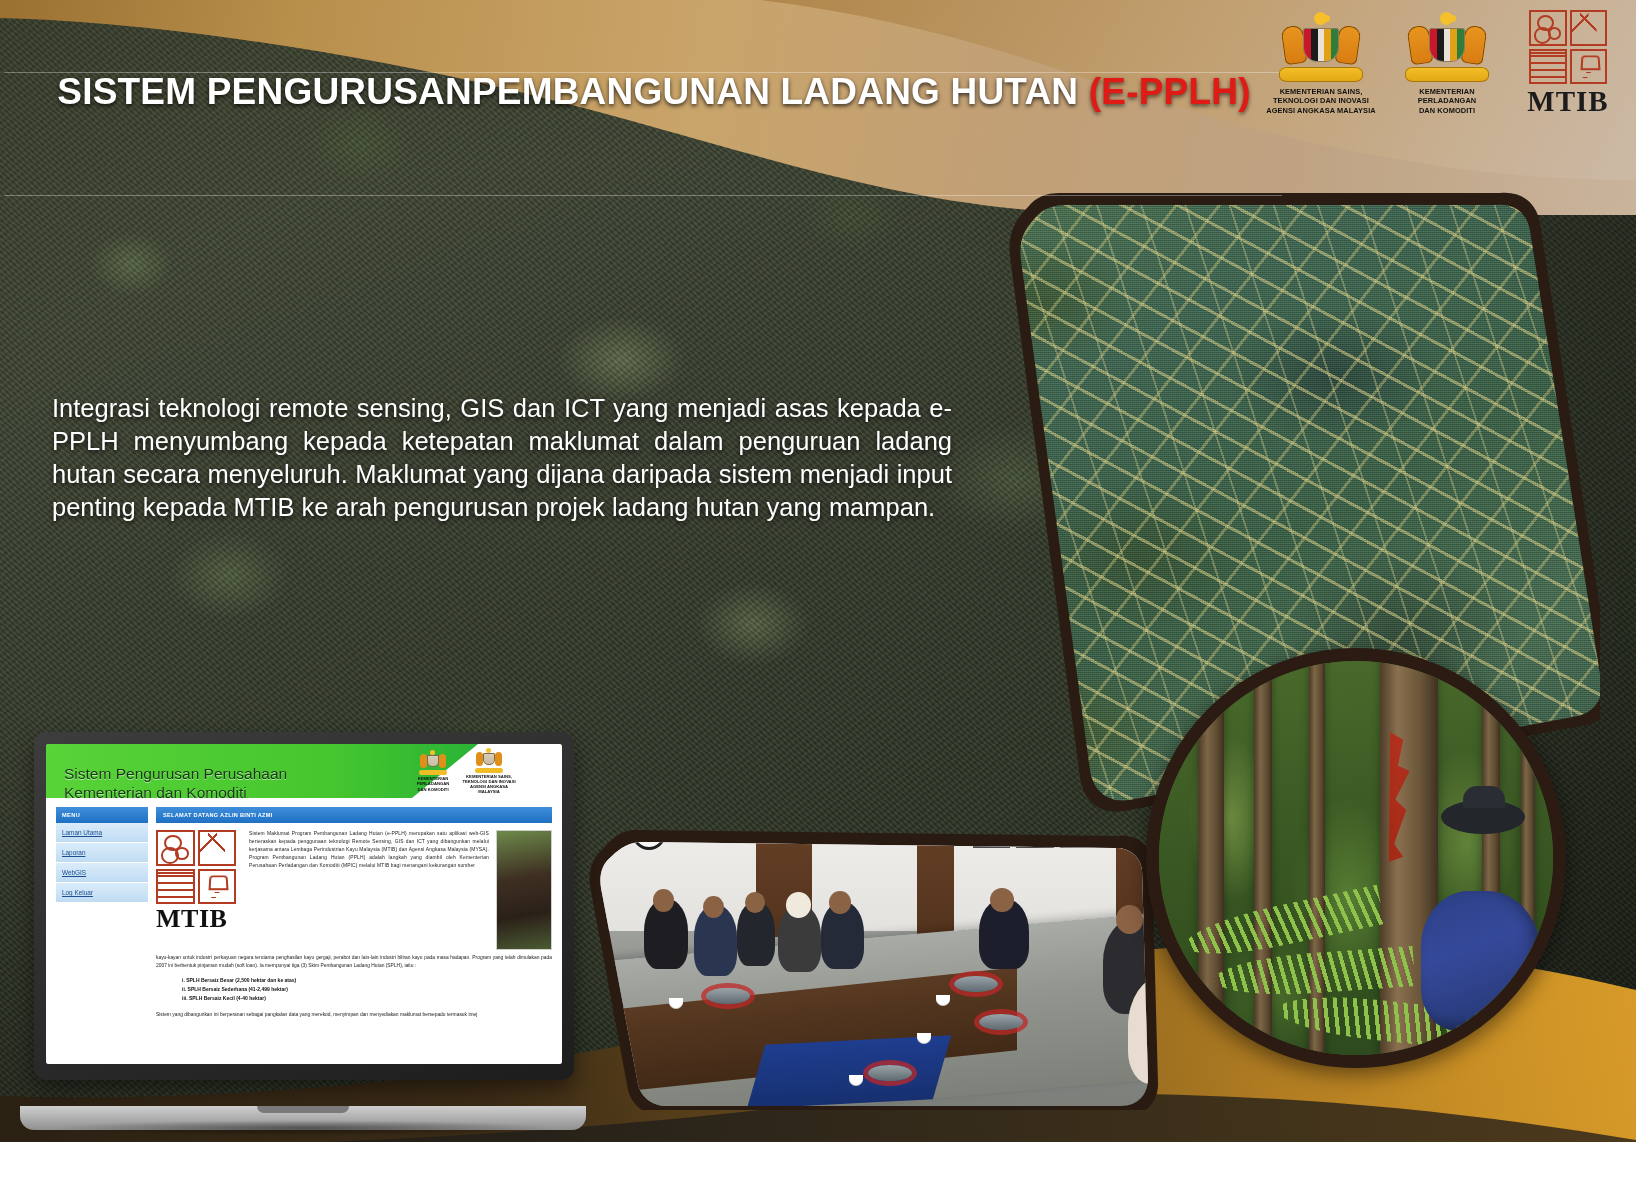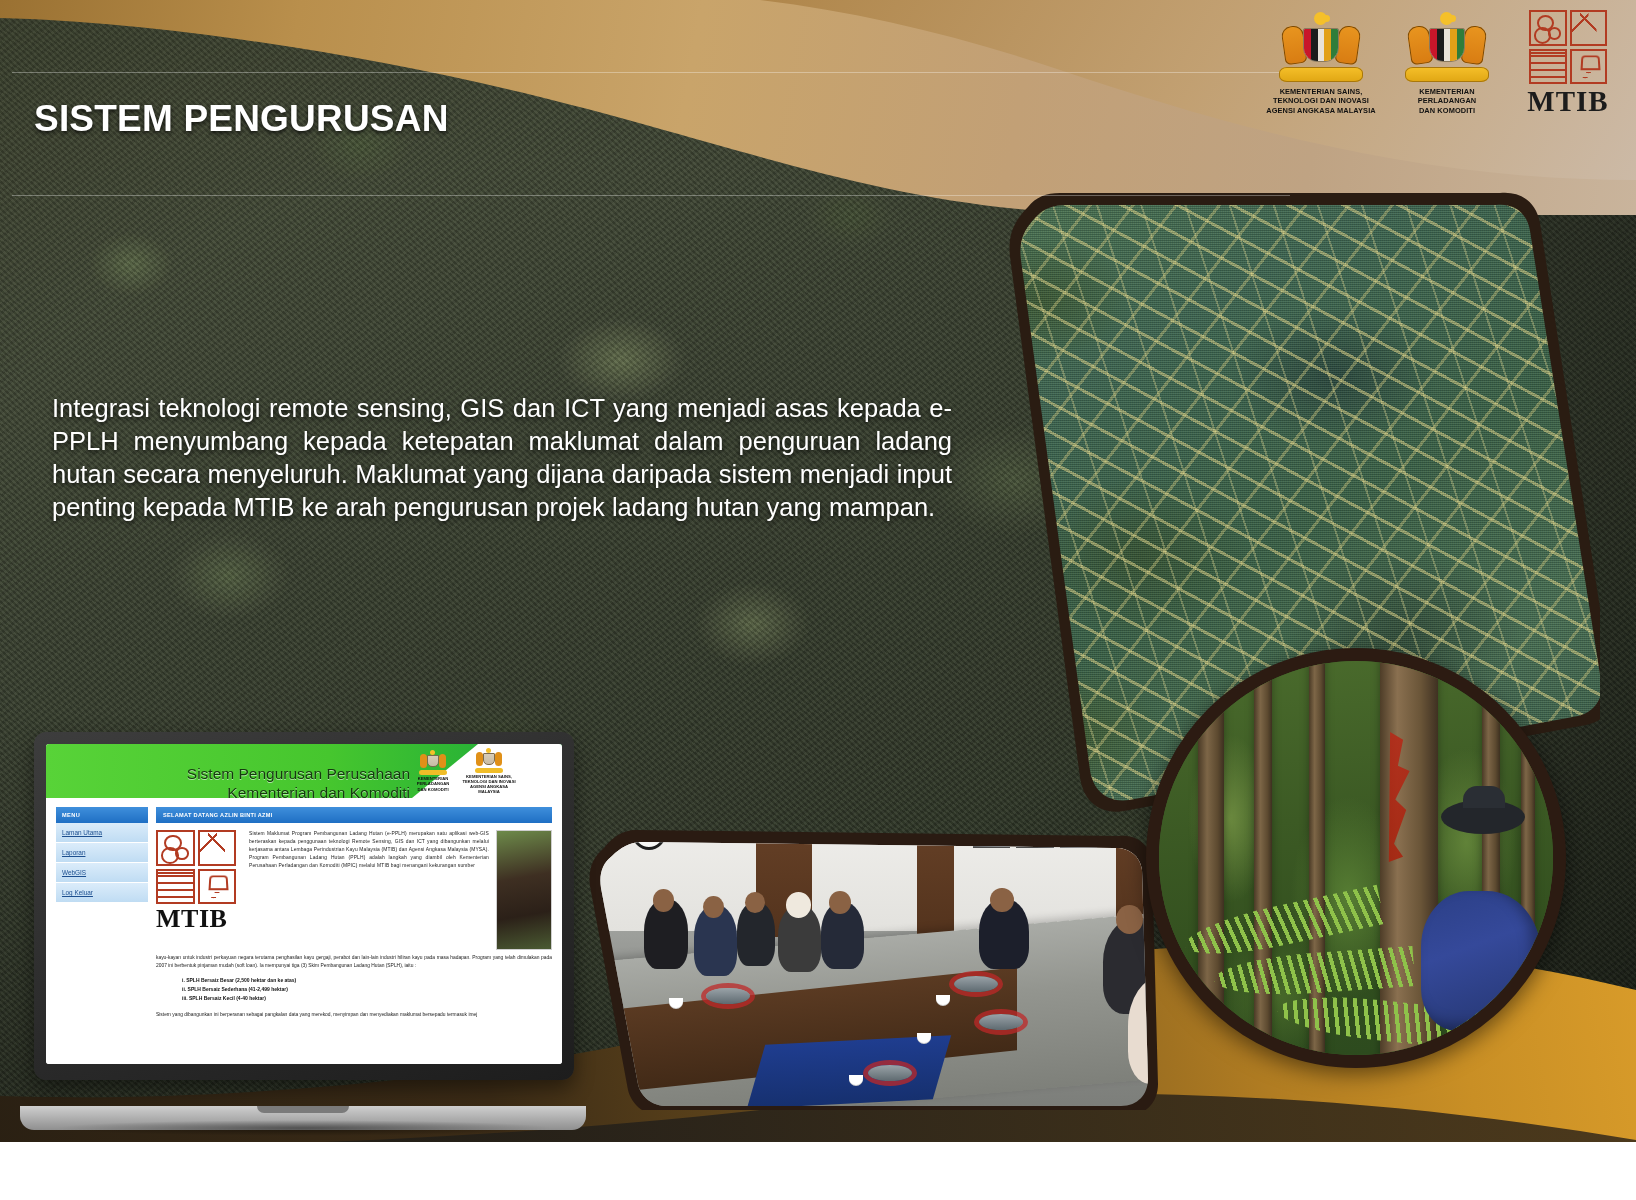--- a/index.html
+++ b/index.html
@@ -71,24 +71,24 @@
     clip-path: path("M0,250 L1636,250 L1636,190 C1340,140 1040,130 760,160 C520,186 260,200 0,196 Z");
     opacity:.85;
   }
   .bottom-white {
     position:absolute; left:0; bottom:0; width:1636px; height:58px;
     background:#ffffff;
   }
 
   
   .title-panel {
-    position:absolute; left:12px; top:72px; width:1278px; height:124px;
+    position:absolute; left:4px; top:72px; width:1278px; height:124px;
     border-top:1px solid rgba(255,255,255,.32);
     border-bottom:1px solid rgba(255,255,255,.32);
-    display:flex; flex-direction:column; justify-content:center;
+    display:flex; justify-content:center;
     padding-left:22px;
   }
   .title-line {
     font-size:37px; font-weight:bold; color:#ffffff;
     letter-spacing:.2px; line-height:1.0;
     text-shadow:0 2px 4px rgba(0,0,0,.75);
     white-space:nowrap;
   }
   .title-line.l1 { margin-bottom:32px; }
   .title-accent { color:#e01b16; text-shadow:0 2px 4px rgba(0,0,0,.6); }
@@ -279,21 +279,21 @@
   .wa-header {
     height:54px; display:flex; align-items:center;
     background:linear-gradient(90deg,#58d338 0%,#46c62e 55%,#19a83a 100%);
     position:relative;
   }
   .wa-header:after{
     content:""; position:absolute; right:0; top:0; width:150px; height:100%;
     background:#ffffff;
     clip-path: polygon(44% 0, 100% 0, 100% 100%, 0 100%);
   }
-  .wa-title { flex:1; text-align:right; padding-left:18px; z-index:2;margin-top:26px; }
+  .wa-title { flex:1; text-align:left; padding-left:18px; z-index:2;margin-top:26px; }
   .wa-title .t1, .wa-title .t2 {
     font-size:15.5px; color:#153a0f; font-weight:normal;
     text-shadow:0 1px 0 rgba(255,255,255,.55);
     line-height:1.22; white-space:nowrap;
   }
   .wa-logos { position:relative; z-index:3; width:152px; display:flex; align-items:center; gap:4px; padding-right:4px; }
   .wa-crest { width:30px; height:26px; position:relative; }
   .wa-crest .c-sh { position:absolute; left:9px; top:5px; width:12px; height:12px; background:linear-gradient(#d8cdb8,#c8bca4); border:1px solid #7a6a4e; border-radius:1px 1px 5px 5px; }
   .wa-crest .c-t { position:absolute; top:4px; width:7px; height:14px; background:#e09018; border-radius:4px; }
   .wa-crest .c-t.l{left:2px;} .wa-crest .c-t.r{right:2px;}
@@ -415,20 +415,21 @@
     <div class="cp-trunk" style="left:92%;width:14px"></div>
     <div class="cp-fern" style="left:6%;top:62%;transform:rotate(-12deg)"></div>
     <div class="cp-fern" style="left:14%;top:74%;transform:rotate(-4deg)"></div>
     <div class="cp-fern" style="left:30%;top:86%;transform:rotate(6deg)"></div>
     <div class="cp-person"></div>
     <div class="cp-hat"></div>
   </div>
 
   <div class="title-panel">
     <div class="title-line l1">SISTEM PENGURUSAN</div>
+    <div class="title-line"><span>PEMBANGUNAN LADANG HUTAN</span> <span class="title-accent">(E-PPLH)</span></div>
   </div>
 
   <div class="logo-row">
 
     <div class="gov-logo">
       <div class="crest">
         <div class="moon"></div>
         <div class="tiger l"></div>
         <div class="tiger r"></div>
         <div class="shield">

